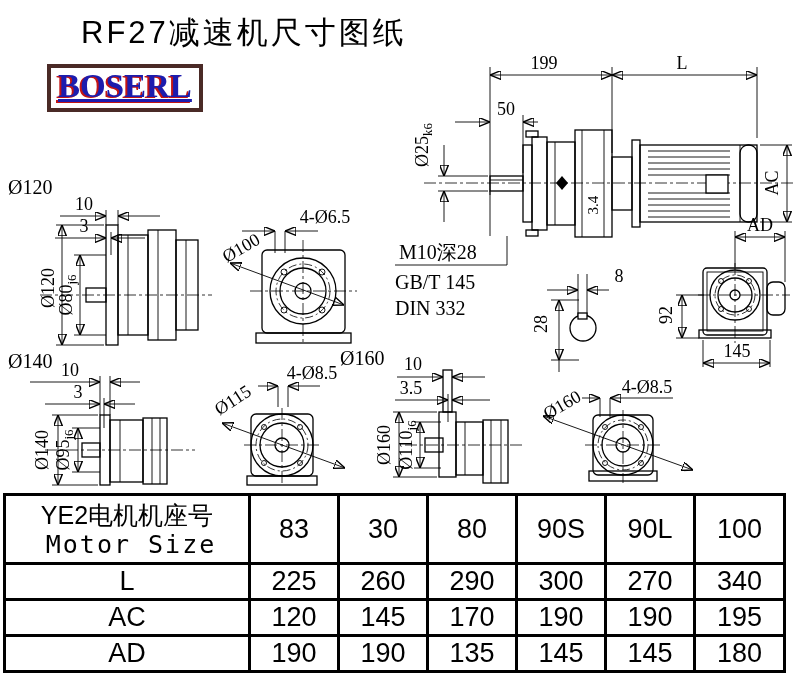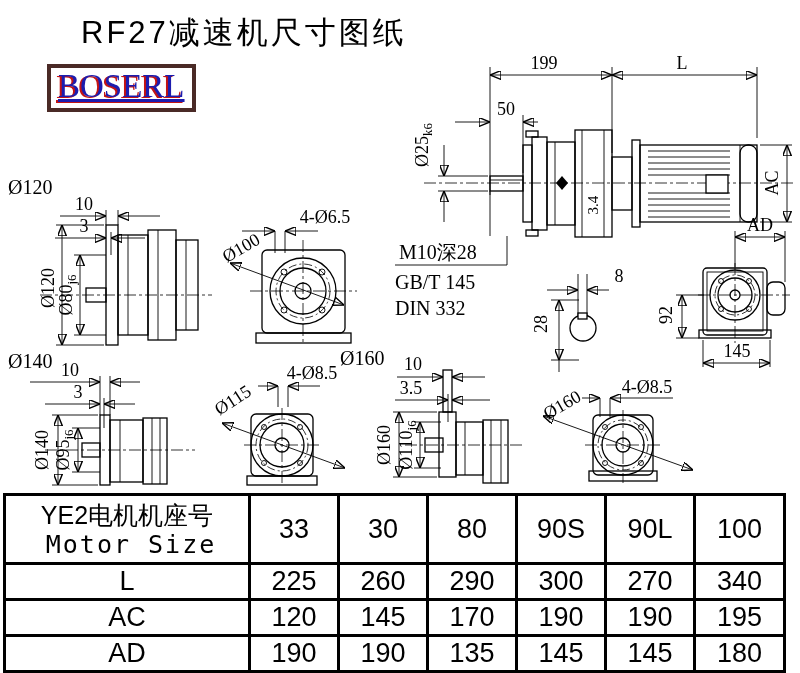--- a/index.html
+++ b/index.html
@@ -1,20 +1,20 @@
 <!DOCTYPE html>
 <html><head>
 <meta charset="utf-8">
 <style>
   html,body{margin:0;padding:0;background:#fff;}
   .page{position:relative;width:800px;height:673px;background:#ffffff;color:#000;
         font-family:"Liberation Sans",sans-serif;overflow:hidden;}
   .title{position:absolute;left:55px;top:12px;font-size:31px;font-weight:normal;letter-spacing:3px;margin-left:26px;}
   .logo{position:absolute;left:47px;top:64px;border:4px solid #4a2a26;background:#fff;padding:0 7px 2px 7px;}
-  .logo-text{font-family:"Liberation Serif",serif;font-size:33px;font-weight:normal;color:#1c1cae;
+  .logo-text{font-family:"Liberation Serif",serif;font-size:33px;font-weight:bold;color:#1c1cae;
              text-shadow:-2px 1px 0 #c31414;text-decoration:underline;line-height:1.15;display:block;}
   svg.d{position:absolute;overflow:visible;}
   svg.d line,svg.d rect,svg.d circle,svg.d path{stroke:#000;fill:none;stroke-width:1.3;}
   svg.d .thin{stroke-width:0.9;}
   svg.d .dimline{stroke-width:0.9;}
   svg.d .cl{stroke-width:0.8;stroke-dasharray:12 3 3 3;}
   svg.d .bc{stroke-width:0.8;stroke-dasharray:8 3 2 3;}
   svg.d text{stroke:none;fill:#000;font-family:"Liberation Serif",serif;font-size:18px;}
   svg.d text.big{font-size:20px;}
   svg.d .sub{font-size:13px;}
@@ -353,21 +353,21 @@
       <col style="width:89px">
         <col style="width:89px">
         <col style="width:90px">
     </colgroup>
     <tbody>
       <tr class="r-head">
         <td>
           <div class="cn">YE2电机机座号</div>
           <div class="en">Motor Size</div>
         </td>
-        <td>33</td>
+        <td>83</td>
         <td>30</td>
         <td>80</td>
         <td>90S</td>
         <td>90L</td>
         <td>100</td>
       </tr>
       <tr class="r-data">
         <td>L</td>
         <td>225</td>
         <td>260</td>

